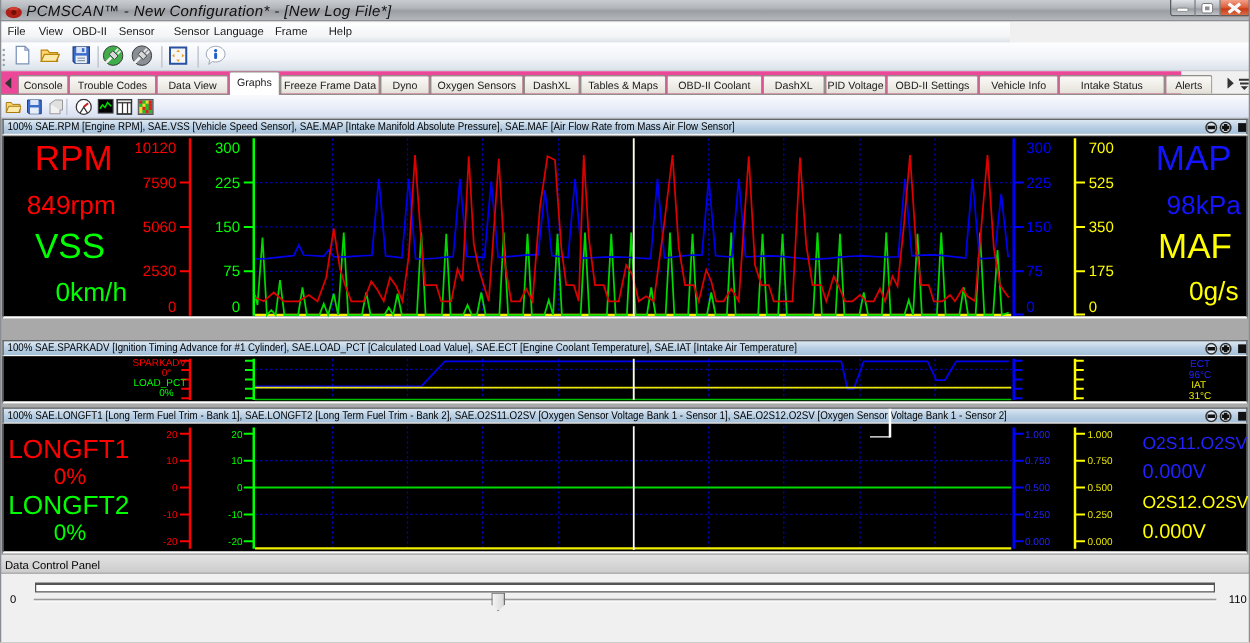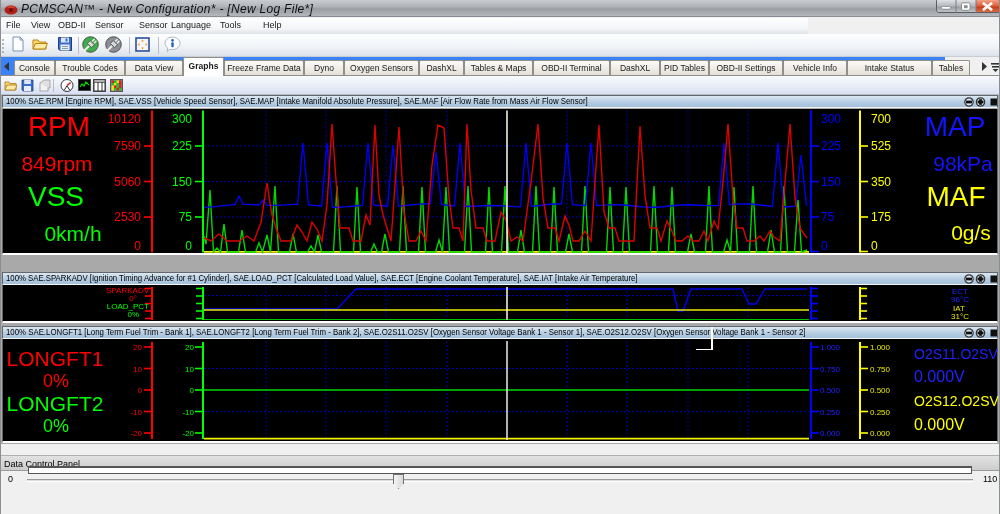--- a/index.html
+++ b/index.html
@@ -7,33 +7,33 @@
 #titlebar { left:0; top:0; width:1000px; height:17px;
   background:linear-gradient(180deg,#c9ccd0 0%,#b2b5ba 40%,#9b9ea3 55%,#a8abb0 80%,#b4b7bb 100%);
   border-bottom:1px solid #8a8d91; }
 #titletext { left:21px; top:2px; font-size:12px; color:#101010; letter-spacing:0.3px;font-style:italic; }
 
 #btngroup { left:936px; top:0; width:64px; height:14px; }
 
 #menubar { left:0; top:18px; width:808px; height:16px; background:linear-gradient(180deg,#ffffff,#f2f4f6 70%,#dde2e8); font-size:9px; color:#1a1a1a; }
 #toolbar { left:0; top:34px; width:1000px; height:23px; background:linear-gradient(180deg,#fdfeff,#f0f3f7 60%,#dbe2ea); border-bottom:1px solid #c8cdd4; }
 .tsep { position:absolute; top:3px; width:1px; height:17px; background:#b8bdc6; }
-#tabrow { left:0; top:57px; width:945px; height:19px; background:#3b82f6; }
+#tabrow { left:0; top:57px; width:945px; height:19px; background:#ec4899; }
 .tab { position:absolute; top:3px; height:15px; background:linear-gradient(180deg,#fbfaf8,#ece9e2 70%,#e2dfd7);
   border:1px solid #918f88; border-bottom:none; border-radius:2px 2px 0 0; font-size:8.5px; color:#1a1a1a;
   text-align:center; line-height:14px; overflow:hidden; white-space:nowrap; }
-.tab.active { top:0px; height:19px; background:#ffffff; font-weight:bold; line-height:17px; z-index:3; }
+.tab.active { top:0px; height:19px; background:#ffffff; font-weight:normal; line-height:17px; z-index:3; }
 #tabline { left:0; top:75px; width:1000px; height:1px; background:#918f88; z-index:2; }
 #subtoolbar { left:0; top:76px; width:1000px; height:19px; background:linear-gradient(180deg,#f8fafd,#e8edf8 55%,#d8dff2); border-bottom:1px solid #b6bfca; }
 #panelzone { left:0; top:95px; width:1000px; height:349px; background:#a9a9a9; }
 .phdr { left:2px; width:996px; height:13px; border:1px solid #63666b; border-bottom:1px solid #f4f4f4;
   background:linear-gradient(180deg,#dce8f2,#b9cfe4 50%,#a3c0da); font-size:9px; color:#000;
   line-height:11px; padding-left:3px; overflow:hidden; white-space:nowrap; }
 .pblack { left:2px; width:996px; background:#000; border:1px solid #63666b; border-top:none; border-bottom:2px solid #ffffff; }
-#dcp { left:0px; top:443px; width:1000px; height:16px; background:linear-gradient(180deg,#e2e2e2,#cccccc); border-top:1px solid #b0b0b0; border-bottom:1px solid #9a9a9a; font-size:9px; color:#000; padding:3px 16px 0 4px;margin-top:12px; }
+#dcp { left:0px; top:443px; width:1000px; height:16px; background:linear-gradient(180deg,#e2e2e2,#cccccc); border-top:1px solid #b0b0b0; border-bottom:1px solid #9a9a9a; font-size:9px; color:#000; padding:3px 16px 0 4px; }
 #whitebar { left:28px; top:466px; width:944px; height:8px; background:#fff; border:1px solid #555; border-top:2px solid #555; }
 #groove { left:27px; top:479px; width:946px; height:3px; border-top:1px solid #9a9a9a; border-bottom:1px solid #fff; background:#dcdcdc; }
 #thumb { left:393px; top:474px; width:11px; height:15px; background:linear-gradient(90deg,#f4f4f4,#d9d9d9); border:1px solid #707070; clip-path:polygon(0 0,100% 0,100% 62%,50% 100%,0 62%); }
 .small8 { font-size:9px; color:#000; }
 #bottomrow { left:0; top:492px; width:1000px; height:22px; font-size:9px; color:#000;margin-top:36px; }
 svg text { font-family:"Liberation Sans", sans-serif; }
 .hsc { display:inline-block; transform-origin:0 50%; white-space:nowrap; }
 #leftborder { left:0; top:0; width:1px; height:514px; background:#8a8d91; }
 #rightborder { left:999px; top:0; width:1px; height:514px; background:#8a8d91; }
 </style></head>
@@ -73,21 +73,21 @@
 <path d="M47 3 L56 10 M56 3 L47 10" stroke="#f8f8f8" stroke-width="1.8"></path>
 </svg>
   </div>
 <div class="abs" id="menubar">
     <span style="position:absolute;left:6px;top:2px">File</span>
     <span style="position:absolute;left:31px;top:2px">View</span>
     <span style="position:absolute;left:58px;top:2px">OBD-II</span>
     <span style="position:absolute;left:95px;top:2px">Sensor</span>
     <span style="position:absolute;left:139px;top:2px">Sensor</span>
     <span style="position:absolute;left:171px;top:2px">Language</span>
-    <span style="position:absolute;left:220px;top:2px">Tools</span>
+    <span style="position:absolute;left:220px;top:2px">Frame</span>
     <span style="position:absolute;left:263px;top:2px">Help</span>
   </div>
 <div class="abs" id="toolbar">
 <svg class="abs" style="left:1px;top:4px" width="4" height="16" viewBox="0 0 4 16">
 <circle cx="2" cy="2" r="1" fill="#9aa2ae"></circle>
       <circle cx="2" cy="6" r="1" fill="#9aa2ae"></circle>
 <circle cx="2" cy="10" r="1" fill="#9aa2ae"></circle>
       <circle cx="2" cy="14" r="1" fill="#9aa2ae"></circle>
     </svg>
 <svg width="16" height="16" style="position:absolute;left:10px;top:2px" viewBox="0 0 16 16">
@@ -140,27 +140,27 @@
     </svg>
 <div class="tab" style="left:14px;width:41px">Console</div>
     <div class="tab" style="left:55px;width:70px">Trouble Codes</div>
     <div class="tab" style="left:125px;width:58px">Data View</div>
     <div class="tab active" style="left:183px;width:41px">Graphs</div>
     <div class="tab" style="left:224px;width:80px">Freeze Frame Data</div>
     <div class="tab" style="left:304px;width:40px">Dyno</div>
     <div class="tab" style="left:344px;width:75px">Oxygen Sensors</div>
     <div class="tab" style="left:419px;width:45px">DashXL</div>
     <div class="tab" style="left:464px;width:69px">Tables &amp; Maps</div>
-    <div class="tab" style="left:533px;width:77px">OBD-II Terminal</div>
+    <div class="tab" style="left:533px;width:77px">OBD-II Coolant</div>
     <div class="tab" style="left:610px;width:50px">DashXL</div>
-    <div class="tab" style="left:660px;width:49px">PID Tables</div>
+    <div class="tab" style="left:660px;width:49px">PID Voltage</div>
     <div class="tab" style="left:709px;width:74px">OBD-II Settings</div>
     <div class="tab" style="left:783px;width:64px">Vehicle Info</div>
     <div class="tab" style="left:847px;width:85px">Intake Status</div>
-    <div class="tab" style="left:932px;width:38px">Tables</div>
+    <div class="tab" style="left:932px;width:38px">Alerts</div>
 <svg class="abs" style="left:980px;top:5px" width="8" height="9" viewBox="0 0 8 9">
       <path d="M2 0 L7 4.5 L2 9 Z" fill="#333"></path>
     </svg>
 <svg class="abs" style="left:991px;top:5px" width="9" height="10" viewBox="0 0 9 10">
       <rect x="0" y="1" width="9" height="1.6" fill="#333"></rect>
       <rect x="1" y="4" width="7" height="1.6" fill="#333"></rect>
       <path d="M1.5 7 L7.5 7 L4.5 10 Z" fill="#333"></path>
     </svg>
 </div>
 <div class="abs" id="tabline"></div>

